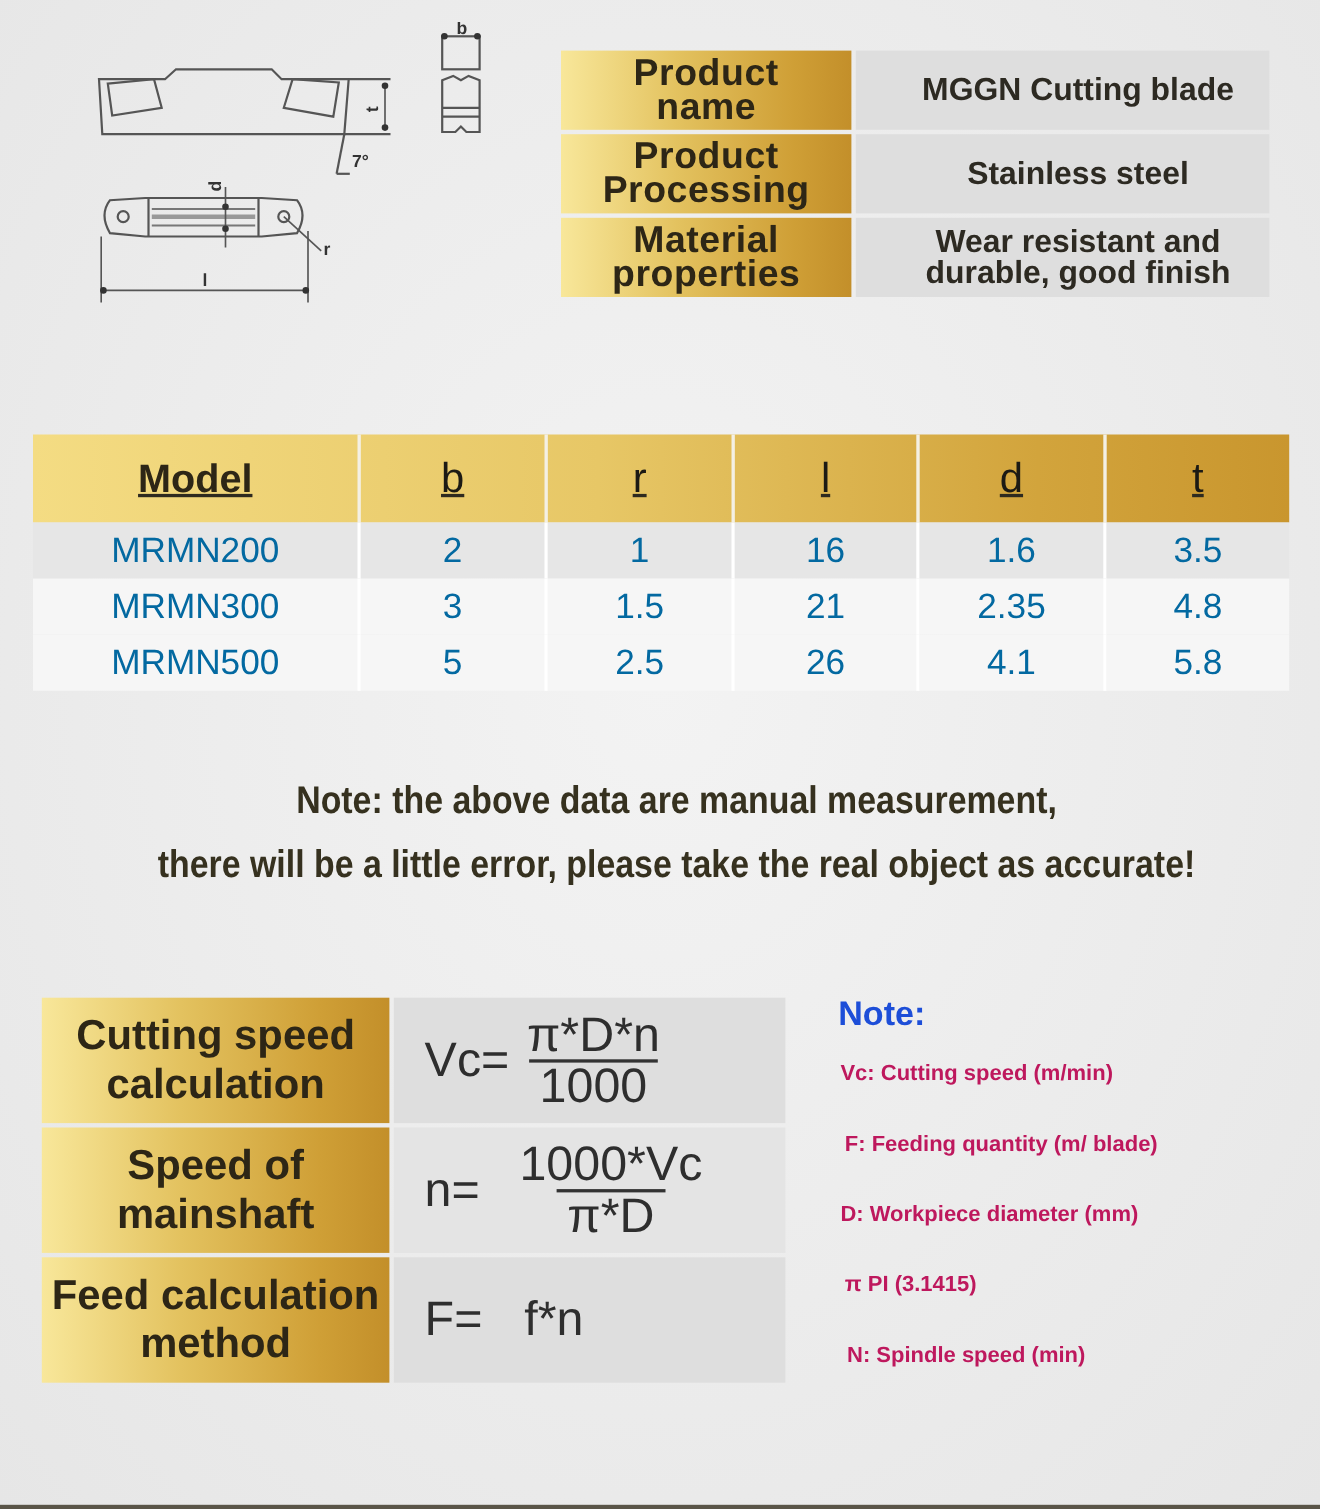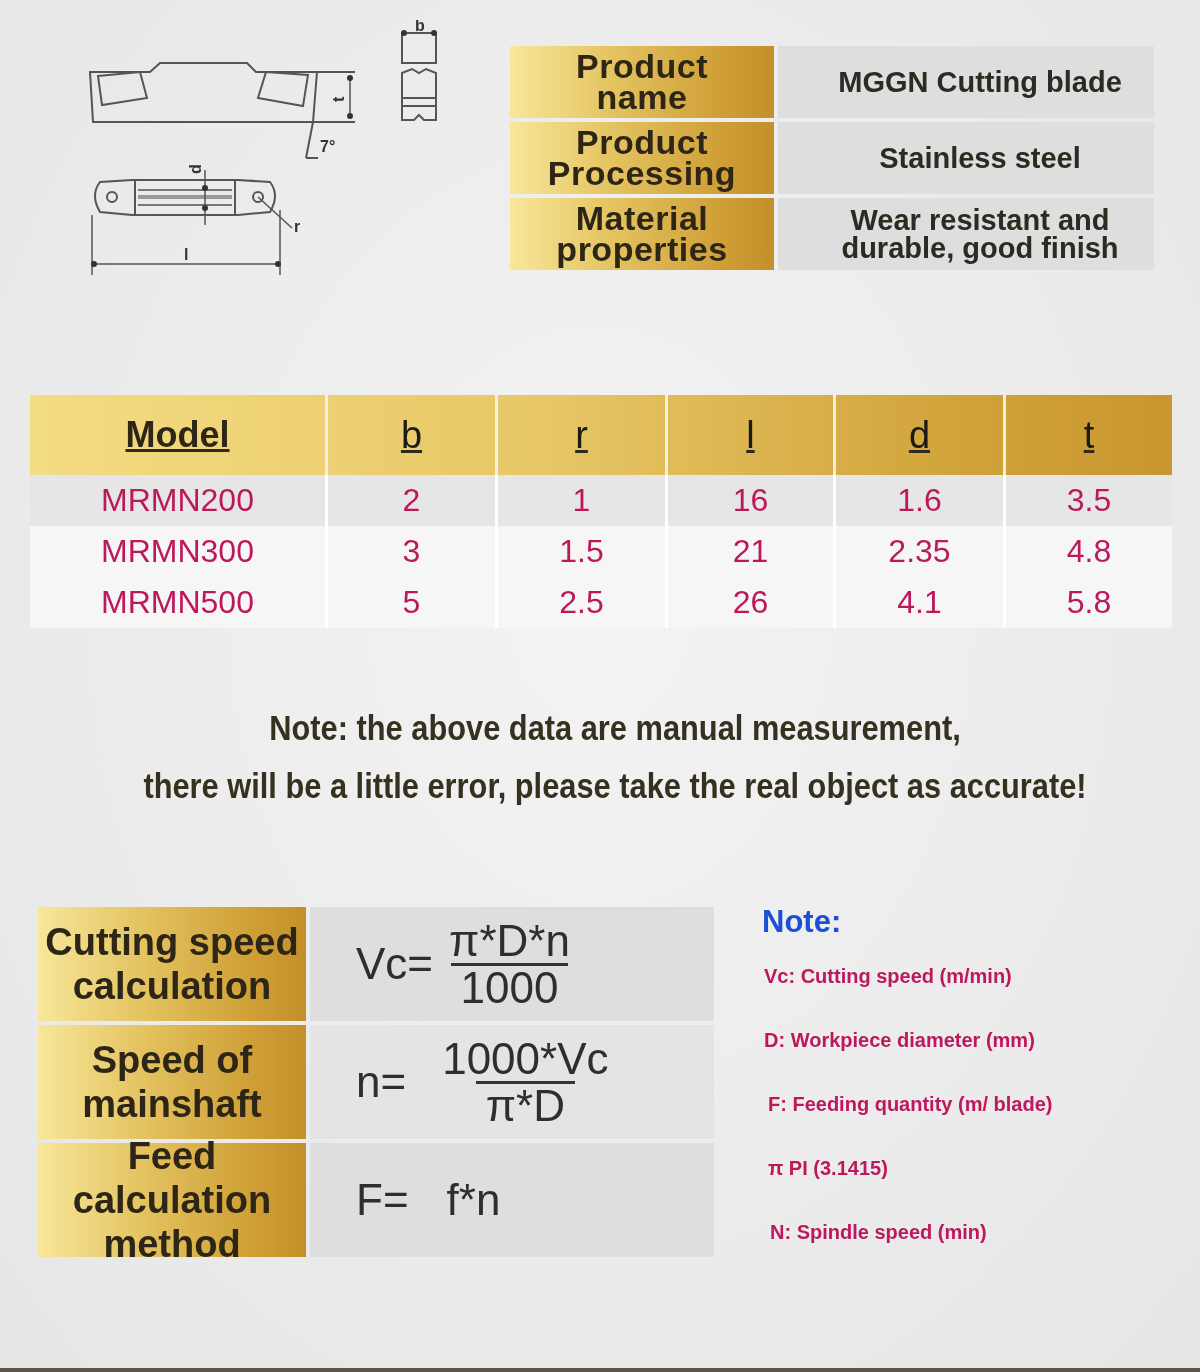--- a/index.html
+++ b/index.html
@@ -40,44 +40,44 @@
 
   
   #spec-table { left: 30px; top: 395px; width: 1142px; border-collapse: separate; border-spacing: 0; }
   #spec-table th {
     height: 80px; font-weight: normal; font-size: 38px; color: #1c1a14;
     border-right: 3px solid #f4f0e4; text-align: center;
   }
   #spec-table th.model-h { font-weight: bold; font-size: 36px; color: #2d2616; }
   #spec-table th:last-child, #spec-table td:last-child { border-right: none; }
   #spec-table td {
-    height: 51px; font-size: 32px; color: #be185d; text-align: center;
+    height: 51px; font-size: 32px; color: #0369a1; text-align: center;
     border-right: 3px solid #ffffff;
   }
   #spec-table tr.odd td { background: #e6e6e6; }
   #spec-table tr.even td { background: #f6f6f6; }
 
   
   #measure-note { left: 0; top: 700px; width: 1200px; text-align: center; }
   .measure-line {
     font-weight: bold; font-size: 35px; color: #36311f; display: block;
     transform: scaleX(0.88); transform-origin: center; white-space: nowrap;
   }
   .measure-line.l1 { margin-left: 30px; height: 56px; line-height: 56px; }
   .measure-line.l2 { margin-left: 30px; height: 60px; line-height: 60px; }
 
   
   #formula-table { left: 38px; top: 907px; width: 676px; }
   .f-row { display: flex; margin-bottom: 4px; }
   .f-label {
-    width: 268px; display: flex; align-items: center; justify-content: center; text-align: center;
+    width: 316px; display: flex; align-items: center; justify-content: center; text-align: center;
     font-weight: bold; font-size: 38px; line-height: 44px; color: #2d2616;
   }
   .f-value {
-    flex: 1; margin-left: 4px; display: flex; align-items: center; padding-left: 46px;
+    flex: 1; margin-left: 4px; display: flex; align-items: center; padding-left: 28px;
     font-size: 44px; color: #2e2e2e; position: relative;
   }
   .lhs { display: inline-block; }
   .frac { display: inline-flex; flex-direction: column; align-items: center; margin-left: 6px; }
   .frac .num { line-height: 44px; padding: 0 10px; }
   .frac .den { line-height: 44px; border-top: 3px solid #333; padding: 0 10px; }
 
   
   #notes { left: 762px; top: 900px; width: 420px; }
   .note-title { font-weight: bold; font-size: 31px; color: #1d4ed8; height: 44px; line-height: 44px; }
@@ -244,19 +244,19 @@
     <div class="f-value grey-cell">
       <span class="lhs">F=</span>
       <span style="margin-left:38px">f*n</span>
     </div>
   </div>
 </div>
 
 <div id="notes" class="abs">
   <div class="note-title">Note:</div>
   <div class="note-item" style="margin-left:2px">Vc: Cutting speed (m/min)</div>
+  <div class="note-item" style="margin-left:6px">F: Feeding quantity (m/ blade)</div>
   <div class="note-item" style="margin-left:2px">D: Workpiece diameter (mm)</div>
-  <div class="note-item" style="margin-left:6px">F: Feeding quantity (m/ blade)</div>
   <div class="note-item" style="margin-left:6px">π PI (3.1415)</div>
   <div class="note-item" style="margin-left:8px">N: Spindle speed (min)</div>
 </div>
 
 <div id="bottom-strip" class="abs"></div>
 
 </body></html>

